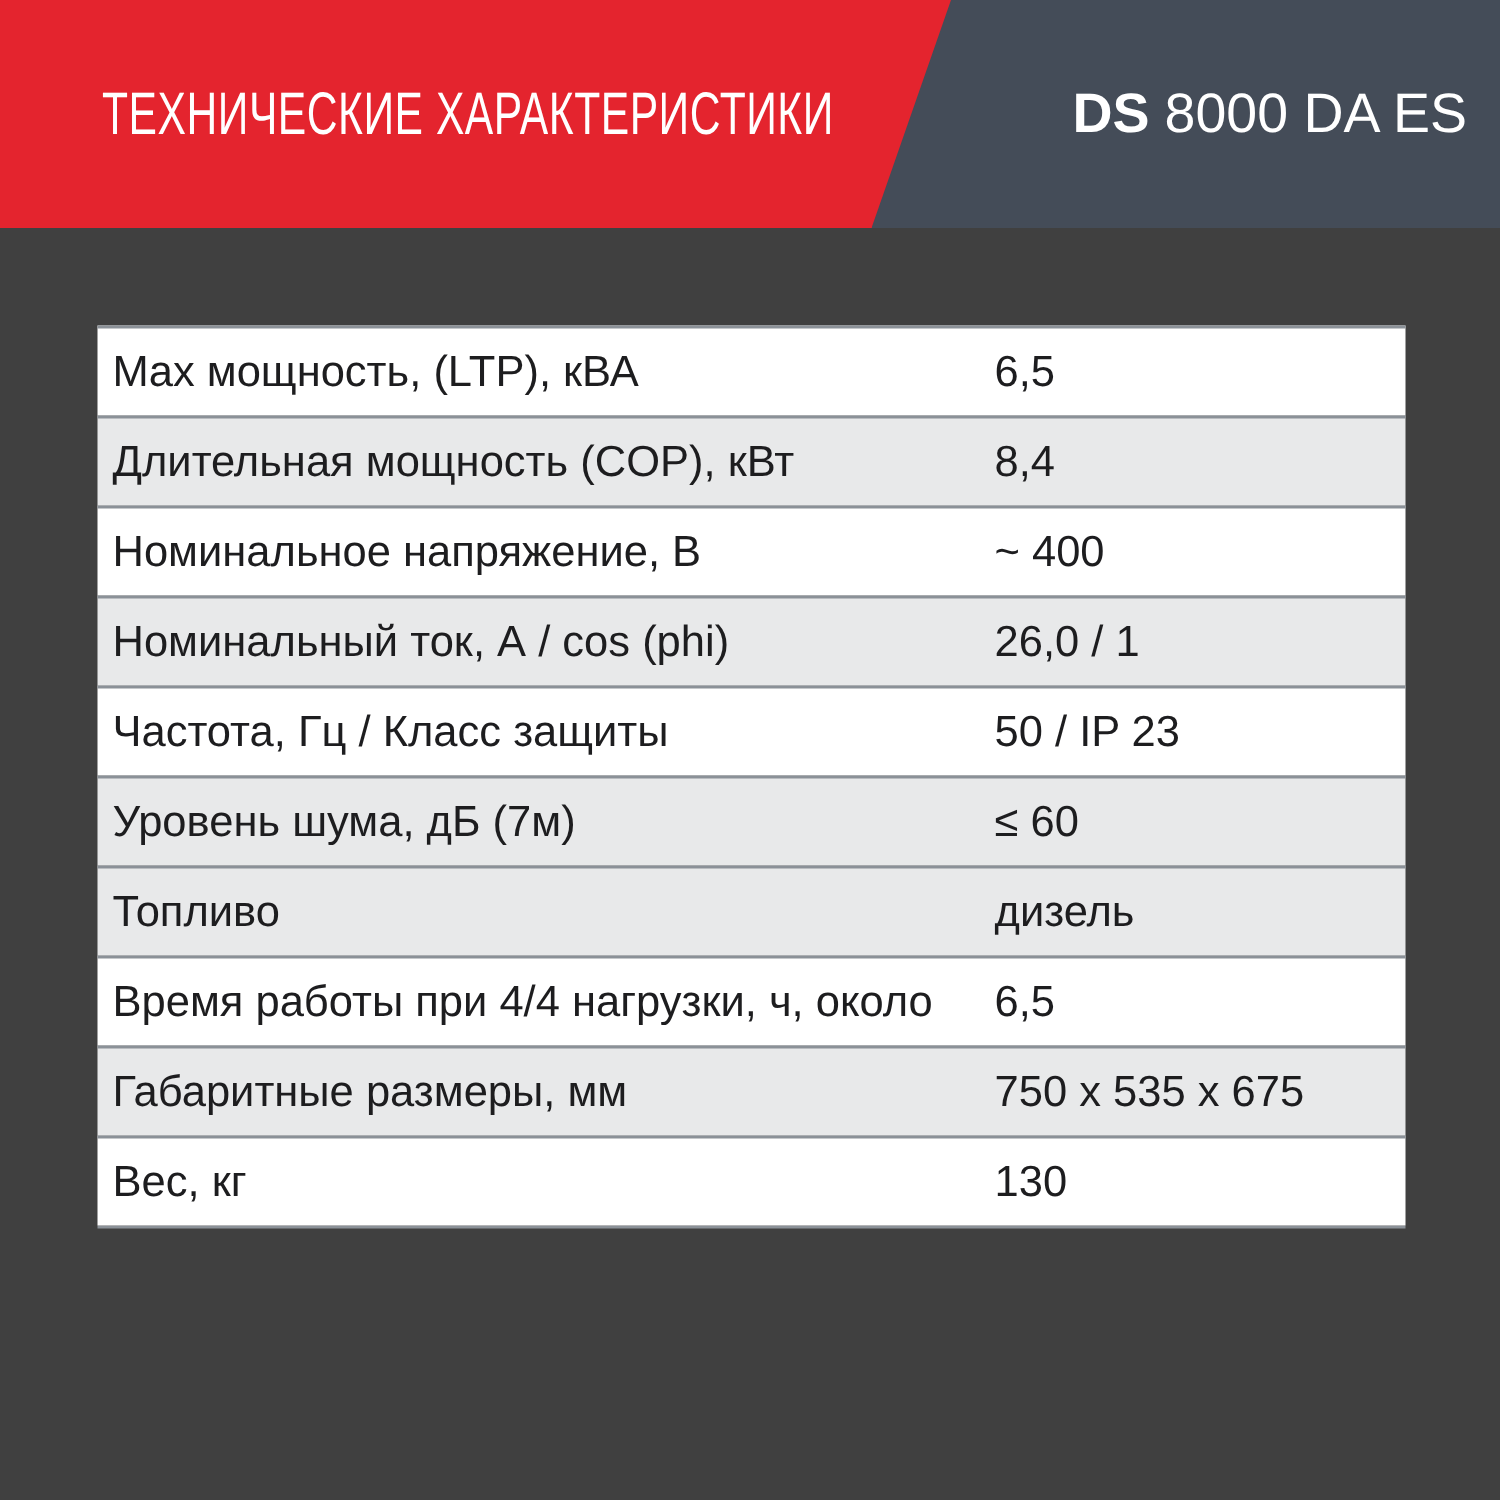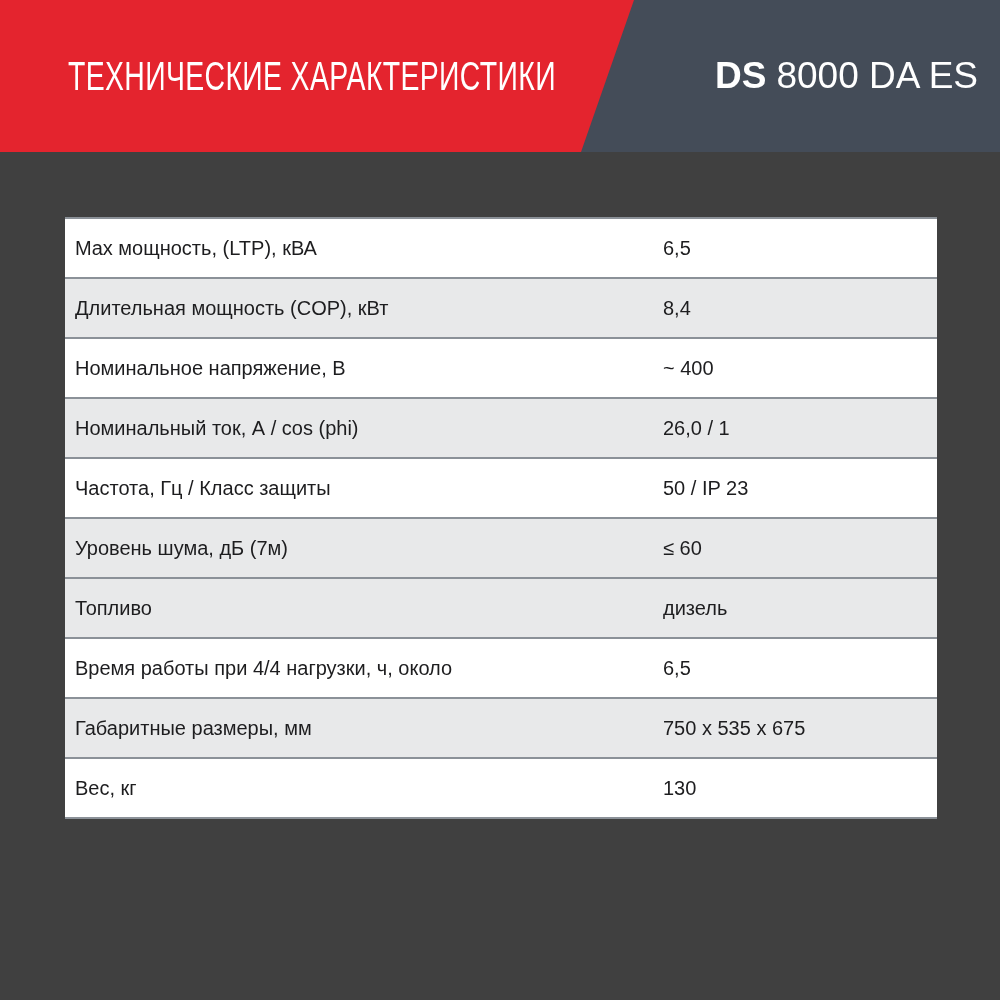--- a/index.html
+++ b/index.html
@@ -41,21 +41,21 @@
   }
   .header-model .model-bold{font-weight:700;margin-right:10px;}
   
   .spec-table{
     position:absolute;left:65px;top:217px;width:872px;
     border-bottom:2px solid var(--row-line);
   }
   .spec-row{
     display:flex;align-items:center;height:60px;
     border-top:2px solid var(--row-line);
-    font-size:20px;color:var(--text);background:#fff;
+    font-size:29px;color:var(--text);background:#fff;
   }
   .spec-row.alt{background:var(--row-alt);}
   .spec-label{
     flex:0 0 598px;padding-left:10px;white-space:nowrap;overflow:hidden;
   }
   .spec-value{flex:1;white-space:nowrap;}
   .spec-footer-cell{
     flex:1;padding-left:10px;white-space:pre;overflow:hidden;
   }
 </style>

